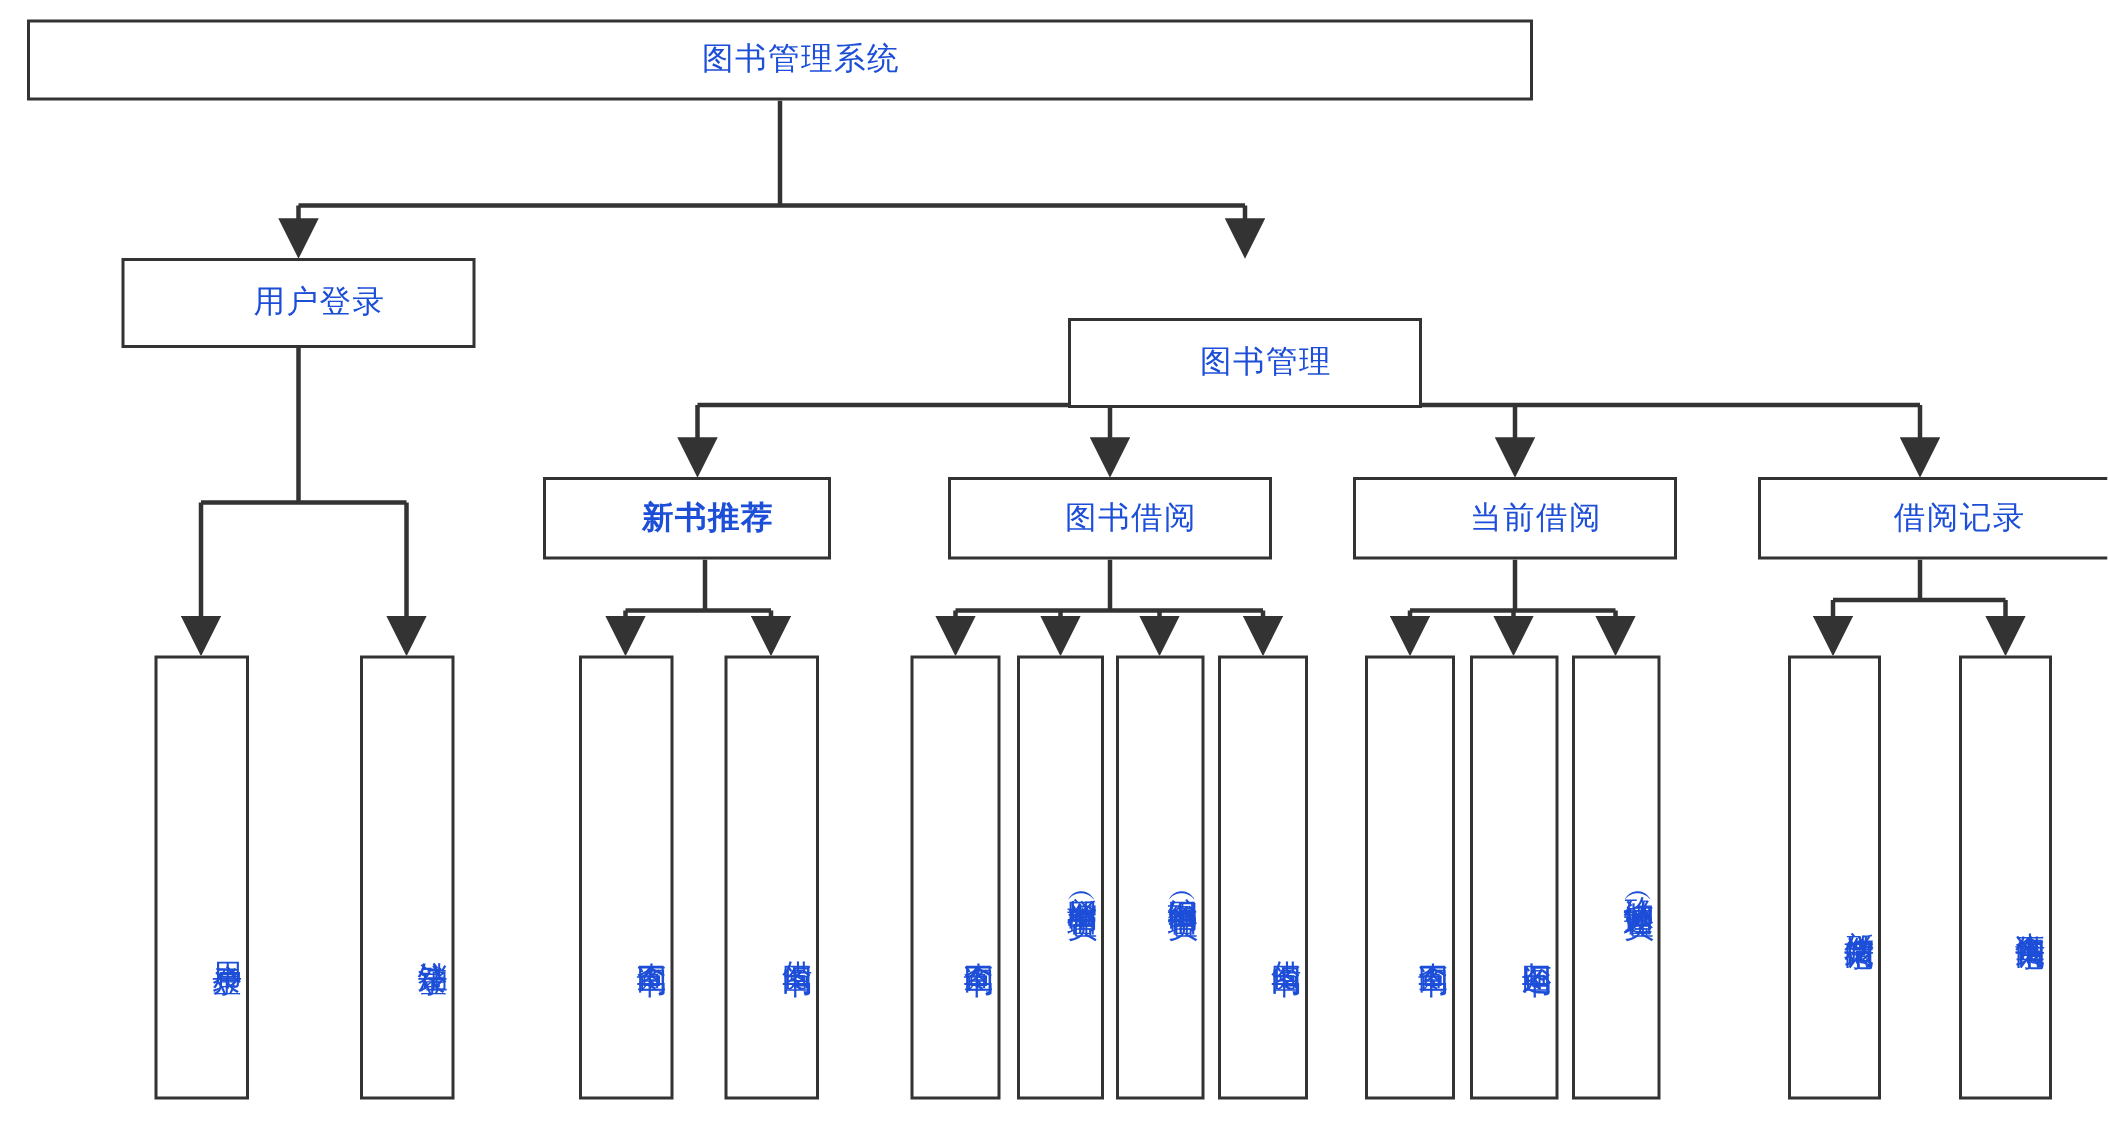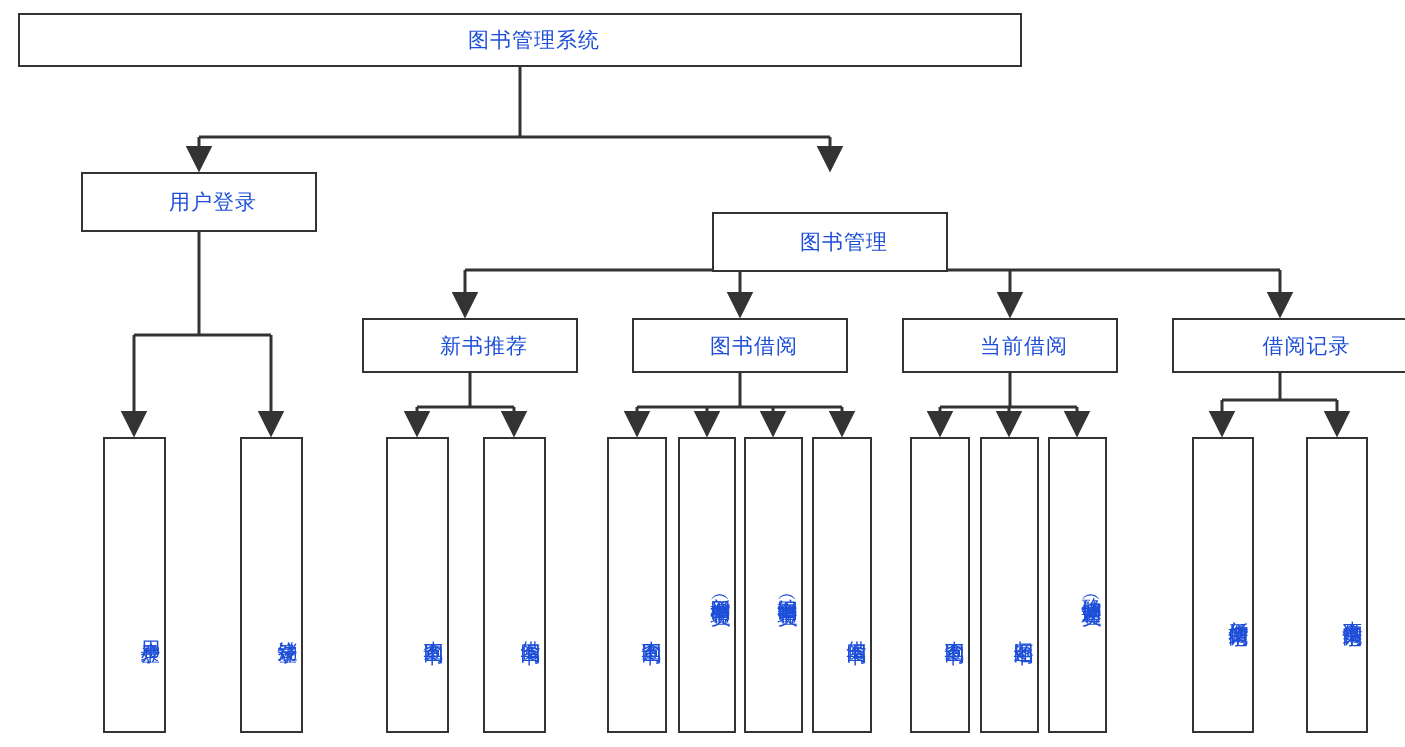--- a/index.html
+++ b/index.html
@@ -118,21 +118,21 @@
       <path d="M 1222 400 L 1222 433" marker-end="url(#arrow)"></path>
       <path d="M 1337 400 L 1337 433" marker-end="url(#arrow)"></path>
     </g>
   </svg>
 
   <div class="node node-h" style="left:18px; top:13px; width:1004px; height:54px;">图书管理系统</div>
 
   <div class="node node-h" style="left:81px; top:172px; width:236px; height:60px;">用户登录</div>
   <div class="node node-h" style="left:712px; top:172px; width:236px; height:60px;margin-top:40px;">图书管理</div>
 
-  <div class="node node-h" style="left:362px; top:318px; width:216px; height:55px;">新书推荐</div>
+  <div class="node node-h" style="left:362px; top:318px; width:192px; height:55px;font-weight:bold;">新书推荐</div>
   <div class="node node-h" style="left:902px; top:318px; width:216px; height:55px;">当前借阅</div>
   <div class="node node-h" style="left:632px; top:318px; width:216px; height:55px;">图书借阅</div>
   <div class="node node-h" style="left:1172px; top:318px; width:241px; height:55px;">借阅记录</div>
 
   <div class="node node-v" style="left:103px; top:437px; width:63px; height:296px; padding-top:86px;">用户登录</div>
   <div class="node node-v" style="left:240px; top:437px; width:63px; height:296px; padding-top:86px;">注销登录</div>
 
   <div class="node node-v" style="left:386px; top:437px; width:63px; height:296px; padding-top:86px;">查询图书</div>
   <div class="node node-v" style="left:483px; top:437px; width:63px; height:296px; padding-top:86px;">借阅图书</div>
 

